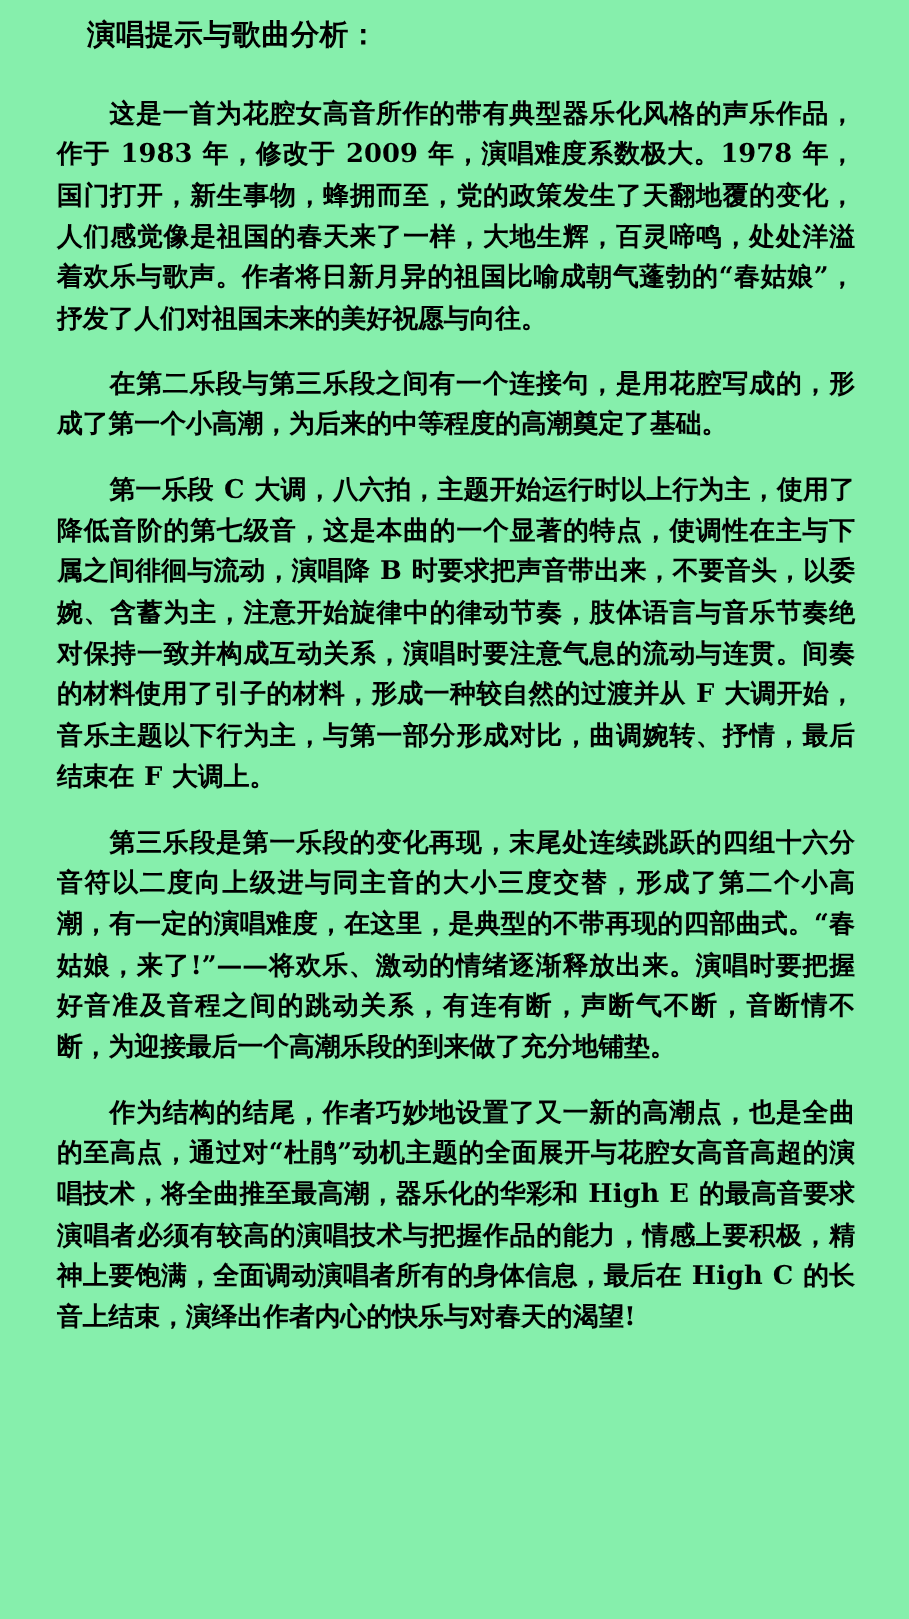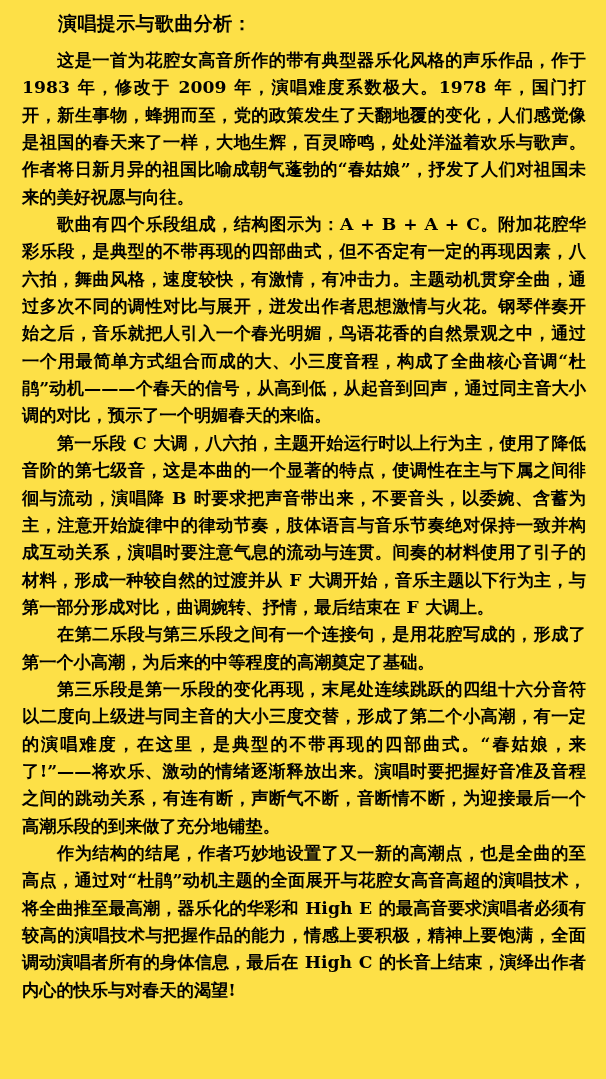--- a/index.html
+++ b/index.html
@@ -13,21 +13,21 @@
     overflow: hidden;
     font-family: "DejaVu Serif", "Liberation Serif", serif;
     color: #000000;
     -webkit-font-smoothing: none;
   }
 
   #page {
     position: relative;
     width: 606px;
     height: 1079px;
-    background: #fde047;
+    background: #86efac;
     box-sizing: border-box;
     padding: 0;
   }
 
   .doc-title {
     margin: 0;
     padding: 0;
     position: absolute;
     left: 22px;
     top: 8px;
@@ -42,21 +42,21 @@
   }
 
   .body-block {
     position: absolute;
     left: 22px;
     top: 47px;
     width: 564px;
   }
 
   p.para {
-    margin: 0;
+    margin: 16px;
     padding: 0;
     font-family: "DejaVu Serif", "Liberation Serif", serif;
     font-weight: 700;
     font-size: 17.2px;
     line-height: 27.35px;
     text-align: justify;
     text-justify: inter-character;
     text-indent: 35px;
     color: #000000;
     letter-spacing: 0px;
@@ -95,23 +95,22 @@
 </style>
 </head>
 <body>
 
 <div id="page">
 
   <h1 class="doc-title">演唱提示与歌曲分析：</h1>
 
   <div class="body-block">
     <p class="para">这是一首为花腔女高音所作的带有典型器乐化风格的声乐作品，作于 1983 年，修改于 2009 年，演唱难度系数极大。1978 年，国门打开，新生事物，蜂拥而至，党的政策发生了天翻地覆的变化，人们感觉像是祖国的春天来了一样，大地生辉，百灵啼鸣，处处洋溢着欢乐与歌声。作者将日新月异的祖国比喻成朝气蓬勃的“春姑娘”，抒发了人们对祖国未来的美好祝愿与向往。</p>
-    <p class="para">歌曲有四个乐段组成，结构图示为：A + B + A + C。附加花腔华彩乐段，是典型的不带再现的四部曲式，但不否定有一定的再现因素，八六拍，舞曲风格，速度较快，有激情，有冲击力。主题动机贯穿全曲，通过多次不同的调性对比与展开，迸发出作者思想激情与火花。钢琴伴奏开始之后，音乐就把人引入一个春光明媚，鸟语花香的自然景观之中，通过一个用最简单方式组合而成的大、小三度音程，构成了全曲核心音调“杜鹃”动机———个春天的信号，从高到低，从起音到回声，通过同主音大小调的对比，预示了一个明媚春天的来临。</p>
+    <p class="para">在第二乐段与第三乐段之间有一个连接句，是用花腔写成的，形成了第一个小高潮，为后来的中等程度的高潮奠定了基础。</p>
     <p class="para">第一乐段 C 大调，八六拍，主题开始运行时以上行为主，使用了降低音阶的第七级音，这是本曲的一个显著的特点，使调性在主与下属之间徘徊与流动，演唱降 B 时要求把声音带出来，不要音头，以委婉、含蓄为主，注意开始旋律中的律动节奏，肢体语言与音乐节奏绝对保持一致并构成互动关系，演唱时要注意气息的流动与连贯。间奏的材料使用了引子的材料，形成一种较自然的过渡并从 F 大调开始，音乐主题以下行为主，与第一部分形成对比，曲调婉转、抒情，最后结束在 F 大调上。</p>
-    <p class="para">在第二乐段与第三乐段之间有一个连接句，是用花腔写成的，形成了第一个小高潮，为后来的中等程度的高潮奠定了基础。</p>
     <p class="para">第三乐段是第一乐段的变化再现，末尾处连续跳跃的四组十六分音符以二度向上级进与同主音的大小三度交替，形成了第二个小高潮，有一定的演唱难度，在这里，是典型的不带再现的四部曲式。“春姑娘，来了!”——将欢乐、激动的情绪逐渐释放出来。演唱时要把握好音准及音程之间的跳动关系，有连有断，声断气不断，音断情不断，为迎接最后一个高潮乐段的到来做了充分地铺垫。</p>
     <p class="para">作为结构的结尾，作者巧妙地设置了又一新的高潮点，也是全曲的至高点，通过对“杜鹃”动机主题的全面展开与花腔女高音高超的演唱技术，将全曲推至最高潮，器乐化的华彩和 High E 的最高音要求演唱者必须有较高的演唱技术与把握作品的能力，情感上要积极，精神上要饱满，全面调动演唱者所有的身体信息，最后在 High C 的长音上结束，演绎出作者内心的快乐与对春天的渴望!</p>
   </div>
 
   <div class="footer">
     <span class="src-label">本曲谱源自</span><span class="src-site" style="color: rgb(229, 22, 127);">中国词曲网</span>
   </div>
 
 </div>
 

